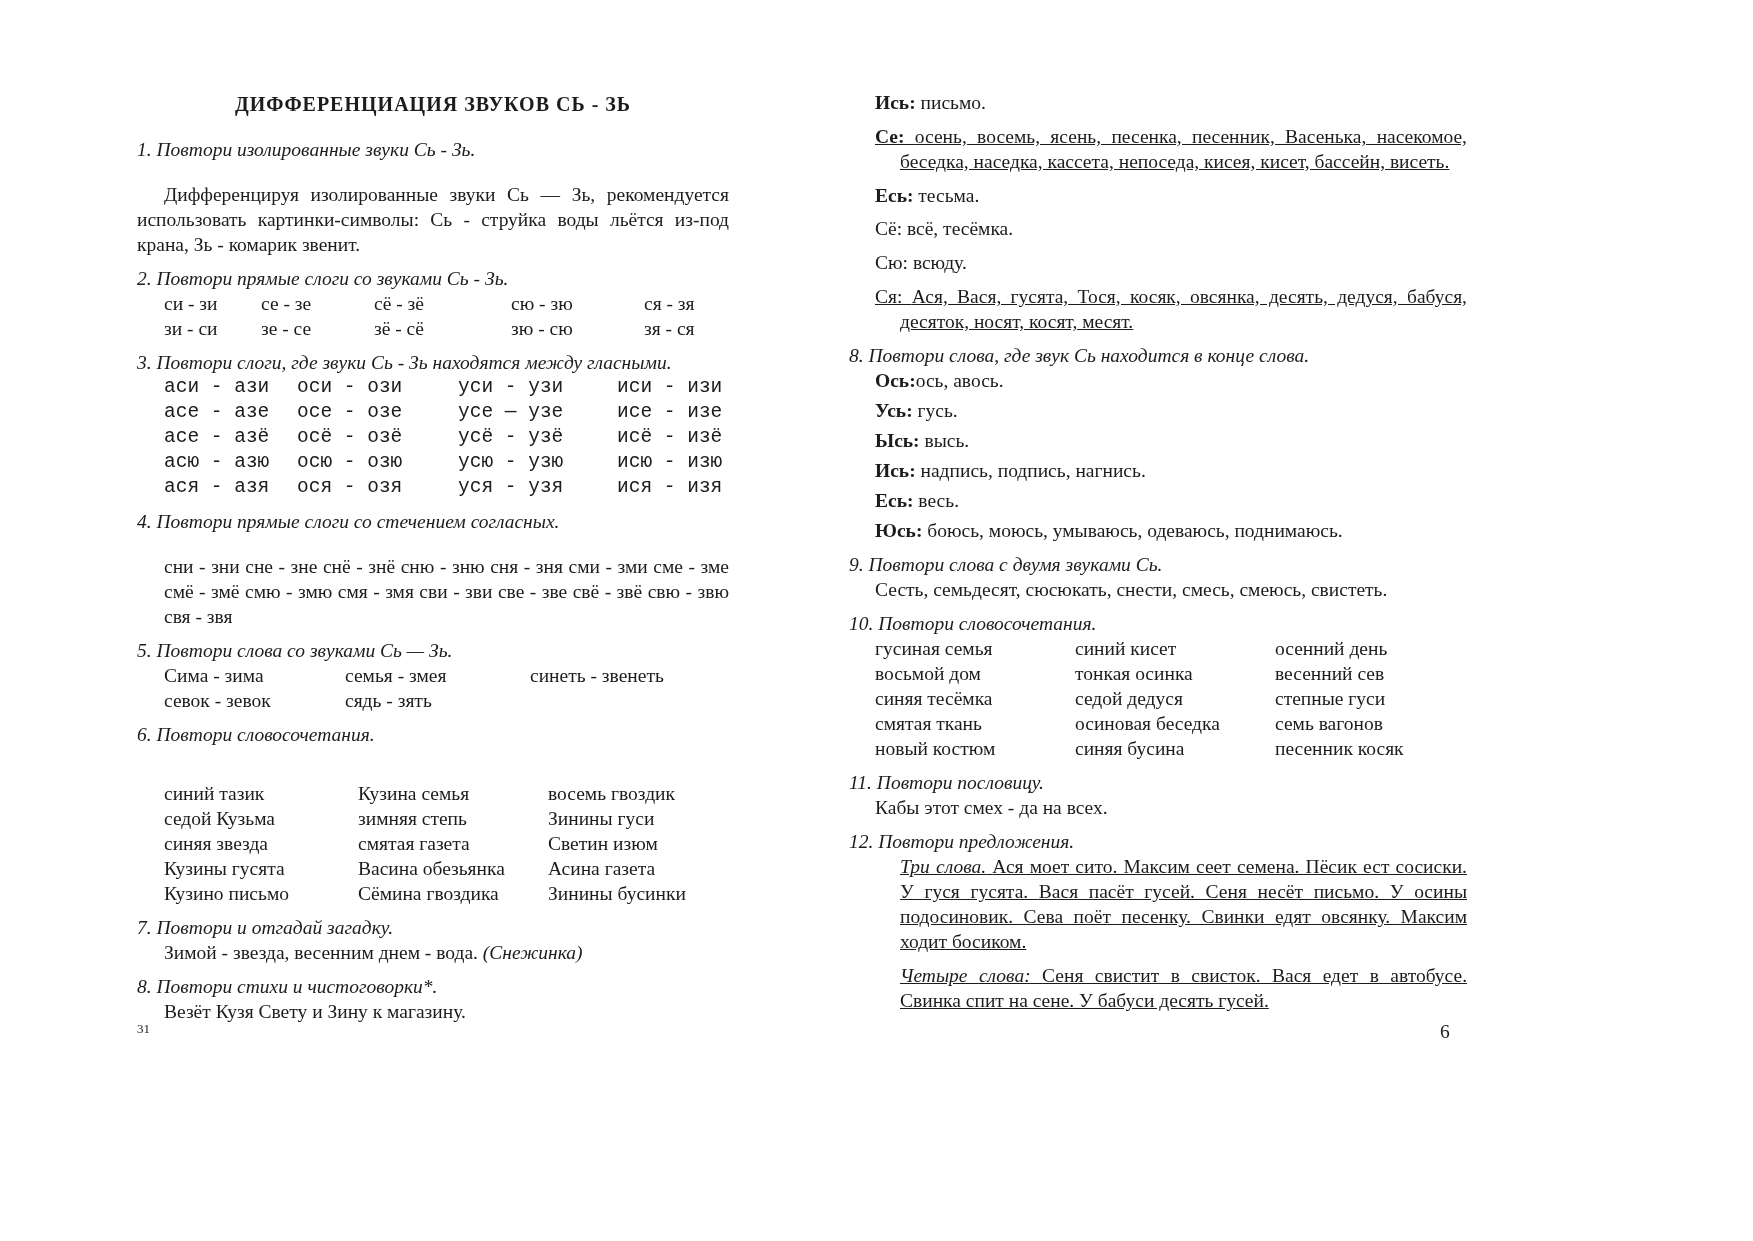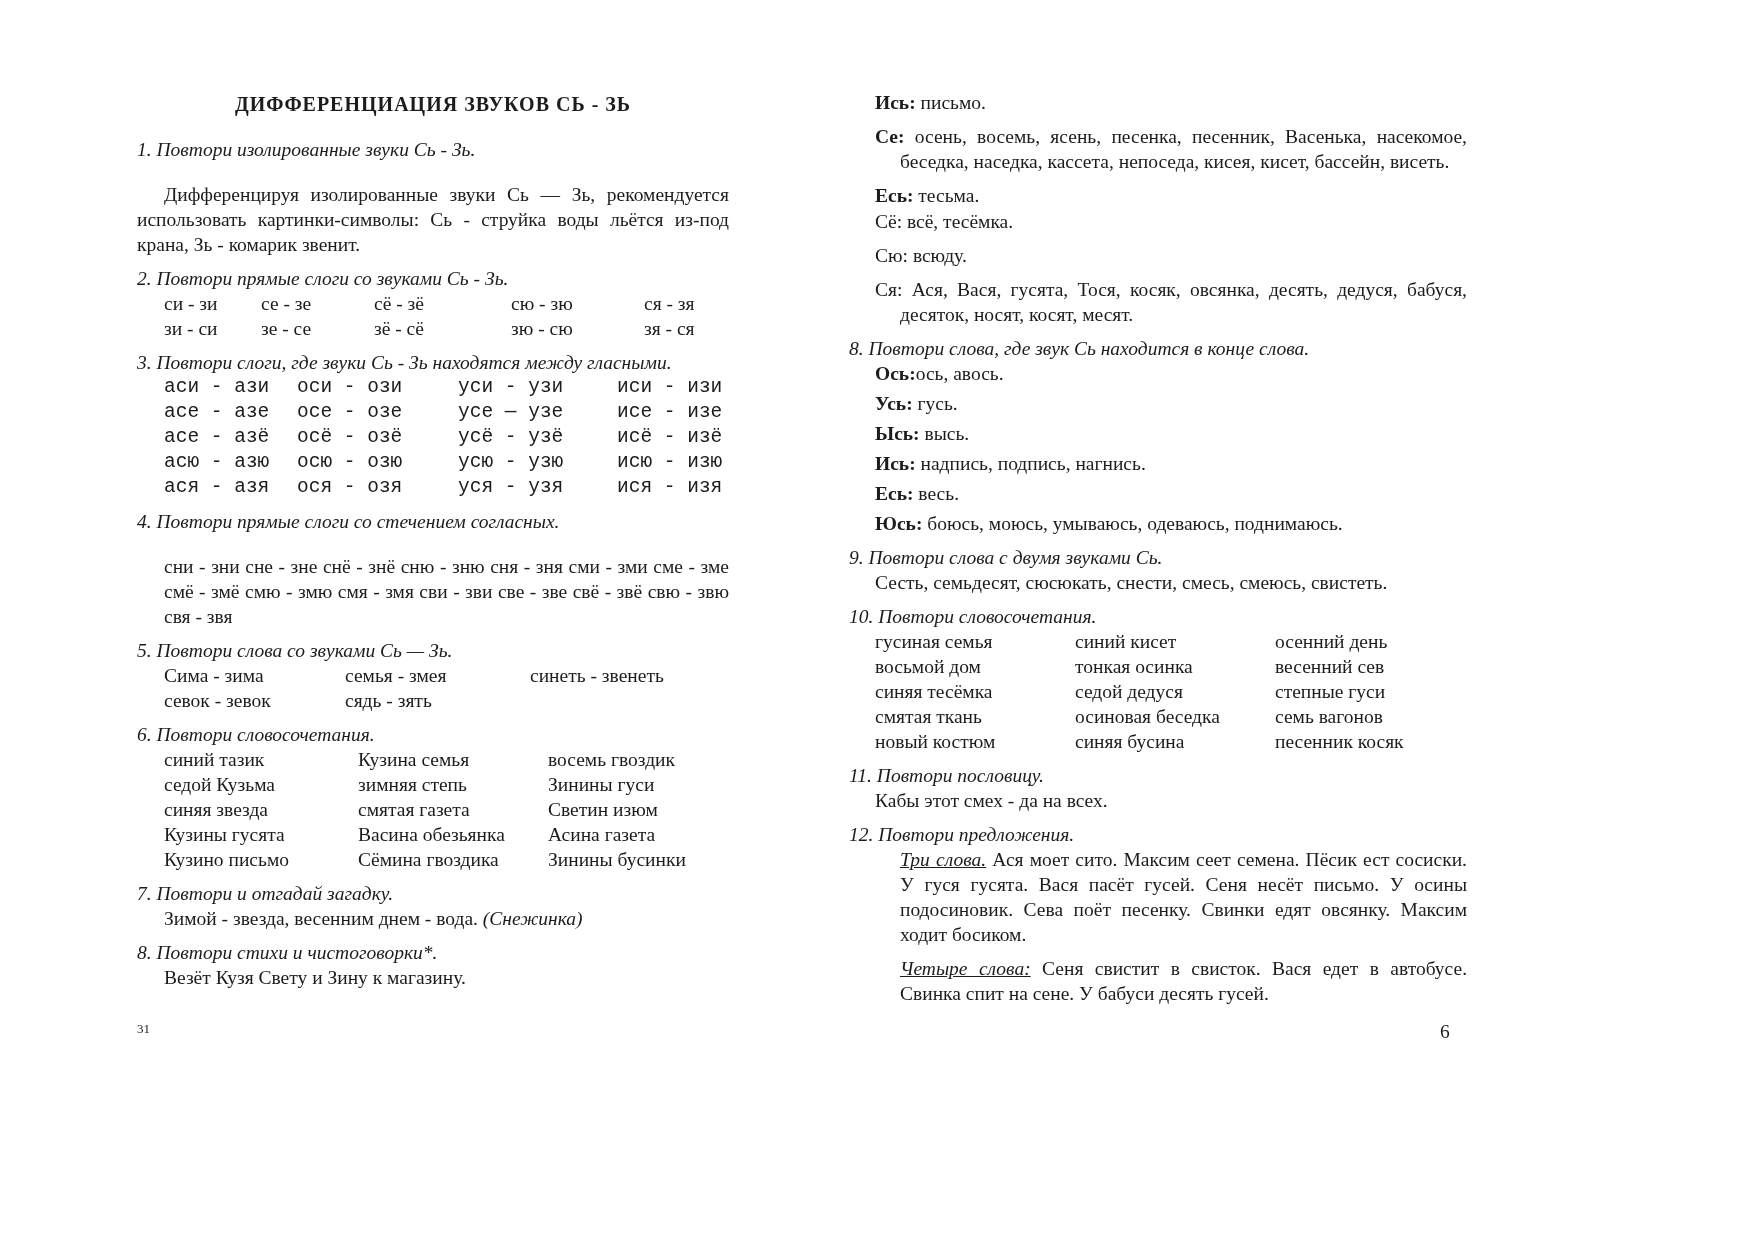--- a/index.html
+++ b/index.html
@@ -24,37 +24,37 @@
 
   .doc-title {
     font-weight: bold;
     font-size: 20px;
     letter-spacing: 1px;
     text-align: center;
     margin-bottom: 20px;
     white-space: nowrap;
   }
   .sec { margin-top: 9px; }
-  .mt1 { margin-top: 1px; }
+  .mt1 { margin-top: 8px; }
   .gap { margin-top: 5px; }
   .heading { font-style: italic; }
   .ind { padding-left: 27px; }
   .first-indent { text-indent: 27px; }
   .justify { text-align: justify; margin-top: 20px; }
-  .hang { padding-left: 51px; text-indent: -25px; text-align: justify; }
+  .hang { padding-left: 51px; text-indent: -25px; text-align: justify; text-decoration: underline; }
   .lbl { }
   b.lbl { font-weight: bold; }
   .ital { font-style: italic; }
   .u { font-style: italic; text-decoration: underline; margin-left: 25px; }
 
   .grid { display: grid; padding-left: 27px; }
   .g5  { grid-template-columns: 97px 113px 137px 133px auto; }
   .g4a { grid-template-columns: 133px 161px 159px auto; font-family: Liberation Mono, monospace; }
   .g3a { grid-template-columns: 181px 185px auto; }
-  .g3b { grid-template-columns: 194px 190px auto; }
+  .g3b { grid-template-columns: 194px 190px auto; margin-top: 34px; }
   .g3c { grid-template-columns: 200px 200px auto; padding-left: 26px; }
   .cell { display: block; }
 
   .ind-r { padding-left: 26px; }
   .pnum-left  { position: absolute; left: 137px;  top: 1016px; font-size: 13px; }
   .pnum-right { position: absolute; left: 1440px; top: 1019px; font-size: 19.5px; }
 </style>
 </head>
 <body>
 

